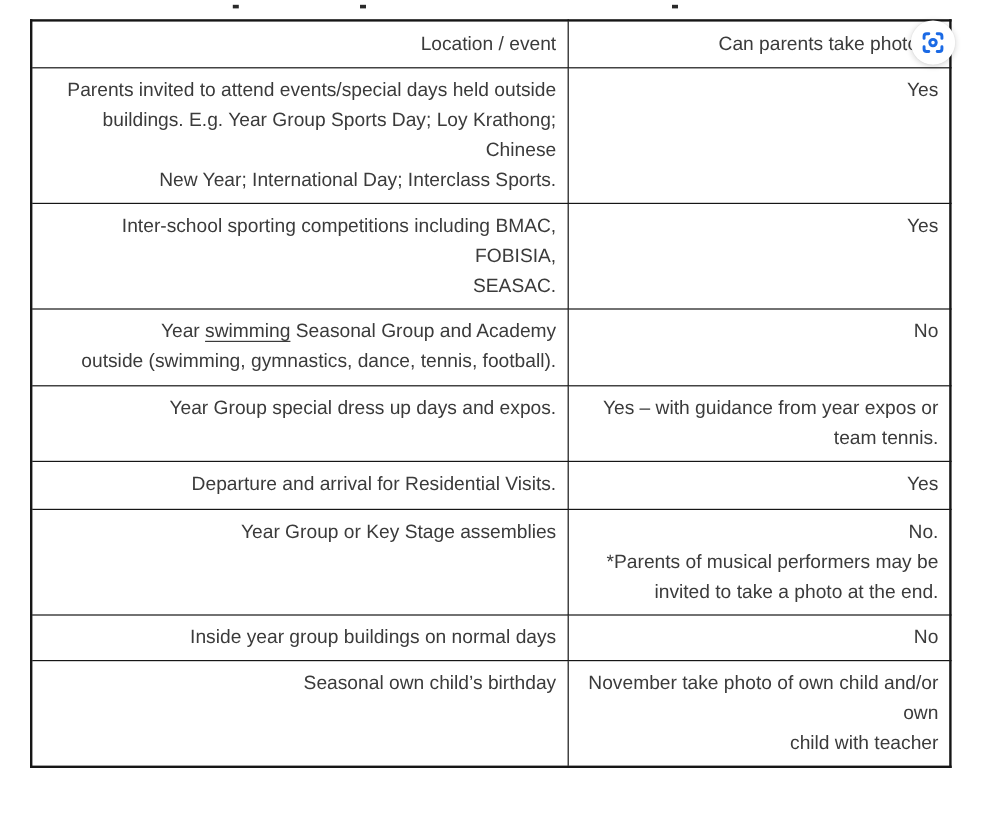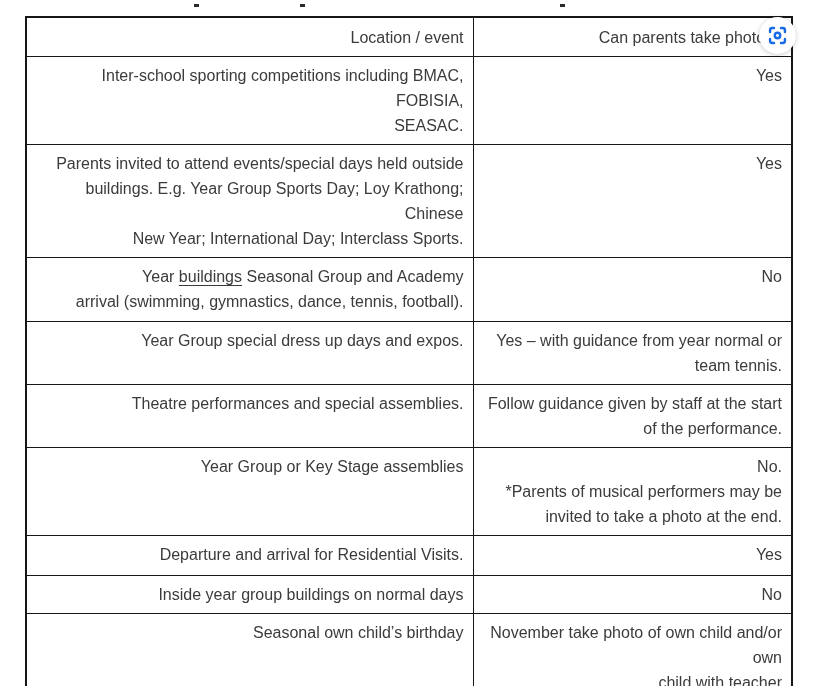--- a/index.html
+++ b/index.html
@@ -94,70 +94,63 @@
         <col class="c1">
         <col class="c2">
       </colgroup>
 
     <tbody>
         <tr style="height:38px">
       <th><span>Location / event</span></th>
       <th><span>Can parents take photos?</span></th>
     </tr>
 
-    <tr style="height:58px">
-      <td>
-        <span>Inter-school sporting competitions including BMAC, FOBISIA,</span><br>
-        <span>SEASAC.</span>
-      </td>
-      <td><span>Yes</span></td>
-    </tr>
-
     <tr style="height:102px">
       <td>
         <span>Parents invited to attend events/special days held outside</span><br>
         <span>buildings. E.g. Year Group Sports Day; Loy Krathong; Chinese</span><br>
         <span>New Year; International Day; Interclass Sports.</span>
       </td>
       <td><span>Yes</span></td>
     </tr>
 
+    <tr style="height:58px">
+      <td>
+        <span>Inter-school sporting competitions including BMAC, FOBISIA,</span><br>
+        <span>SEASAC.</span>
+      </td>
+      <td><span>Yes</span></td>
+    </tr>
+
     <tr style="height:64px">
-      <td><span>Year </span><u>buildings</u><span> Seasonal Group and Academy</span><br><span>arrival (swimming, gymnastics, dance, tennis, football).</span></td>
+      <td><span>Year </span><u>swimming</u><span> Seasonal Group and Academy</span><br><span>outside (swimming, gymnastics, dance, tennis, football).</span></td>
       <td><span>No</span></td>
     </tr>
 
     <tr style="height:57px">
       <td><span>Year Group special dress up days and expos.</span></td>
       <td>
-        <span>Yes – with guidance from year normal or</span><br>
+        <span>Yes – with guidance from year expos or</span><br>
         <span>team tennis.</span>
       </td>
     </tr>
 
-    <tr style="height:62px">
-      <td><span>Theatre performances and special assemblies.</span></td>
-      <td>
-        <span>Follow guidance given by staff at the start</span><br>
-        <span>of the performance.</span>
-      </td>
+
+    <tr style="height:40px">
+      <td><span>Departure and arrival for Residential Visits.</span></td>
+      <td><span>Yes</span></td>
     </tr>
 
     <tr style="height:85px">
       <td><span>Year Group or Key Stage assemblies</span></td>
       <td>
         <span>No.</span><br>
         <span>*Parents of musical performers may be</span><br>
         <span>invited to take a photo at the end.</span>
       </td>
-    </tr>
-
-    <tr style="height:40px">
-      <td><span>Departure and arrival for Residential Visits.</span></td>
-      <td><span>Yes</span></td>
     </tr>
 
     <tr style="height:28px">
       <td><span>Inside year group buildings on normal days</span></td>
       <td><span>No</span></td>
     </tr>
 
     <tr style="height:60px">
       <td><span>Seasonal own child’s birthday</span></td>
       <td>

